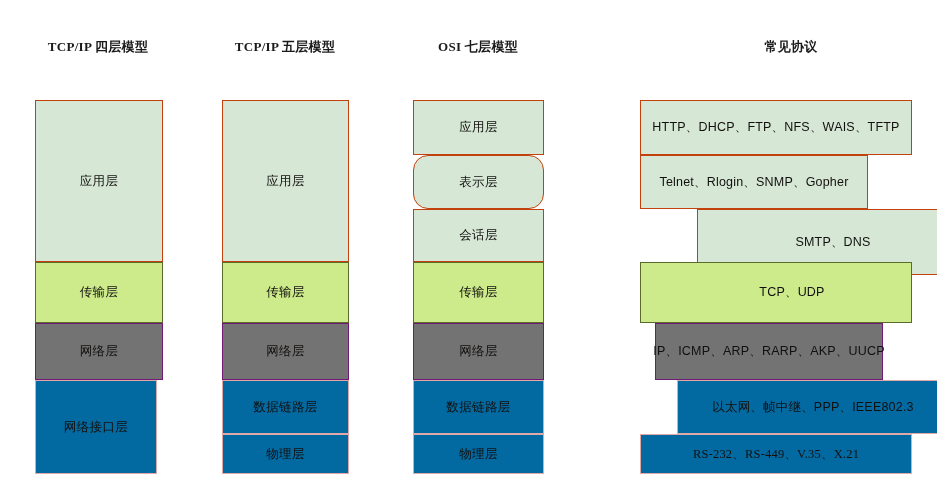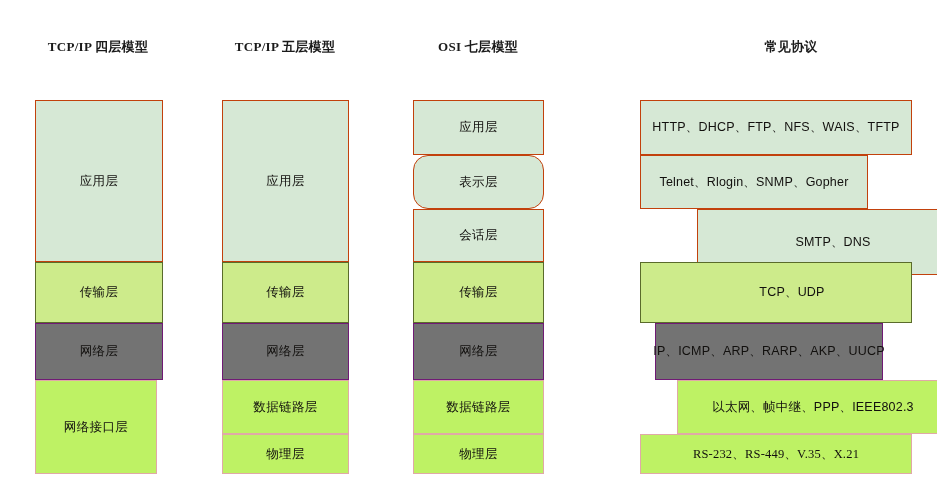--- a/index.html
+++ b/index.html
@@ -48,21 +48,21 @@
   }
   .fill-trans {
     background: #cdeb8b;
     border: 1px solid #5a6b2b;
   }
   .fill-net {
     background: #737373;
     border: 1px solid #701a75;
   }
   .fill-link {
-    background: #bef264;
+    background: #0369a1;
     border: 1px solid #e0a9a7;
   }
   .proto-box {
     position: absolute;
     box-sizing: border-box;
     display: flex;
     align-items: center;
     justify-content: center;
     font-size: 12.5px;
     color: #12100e;

